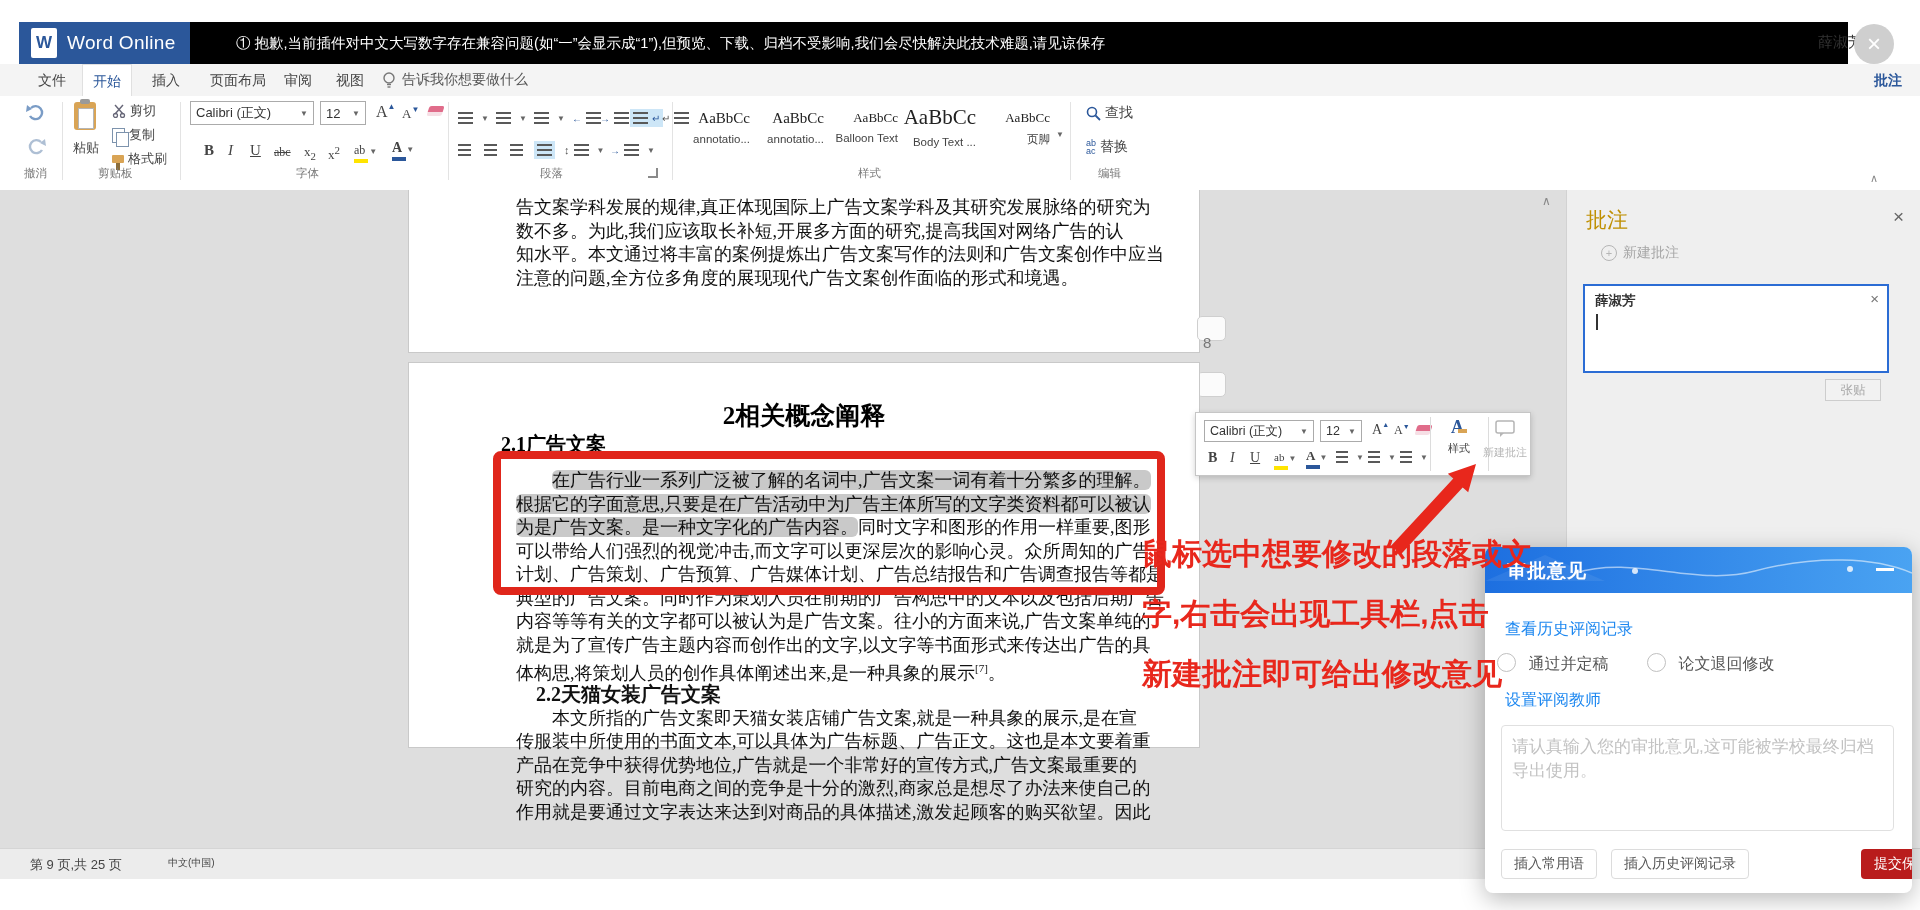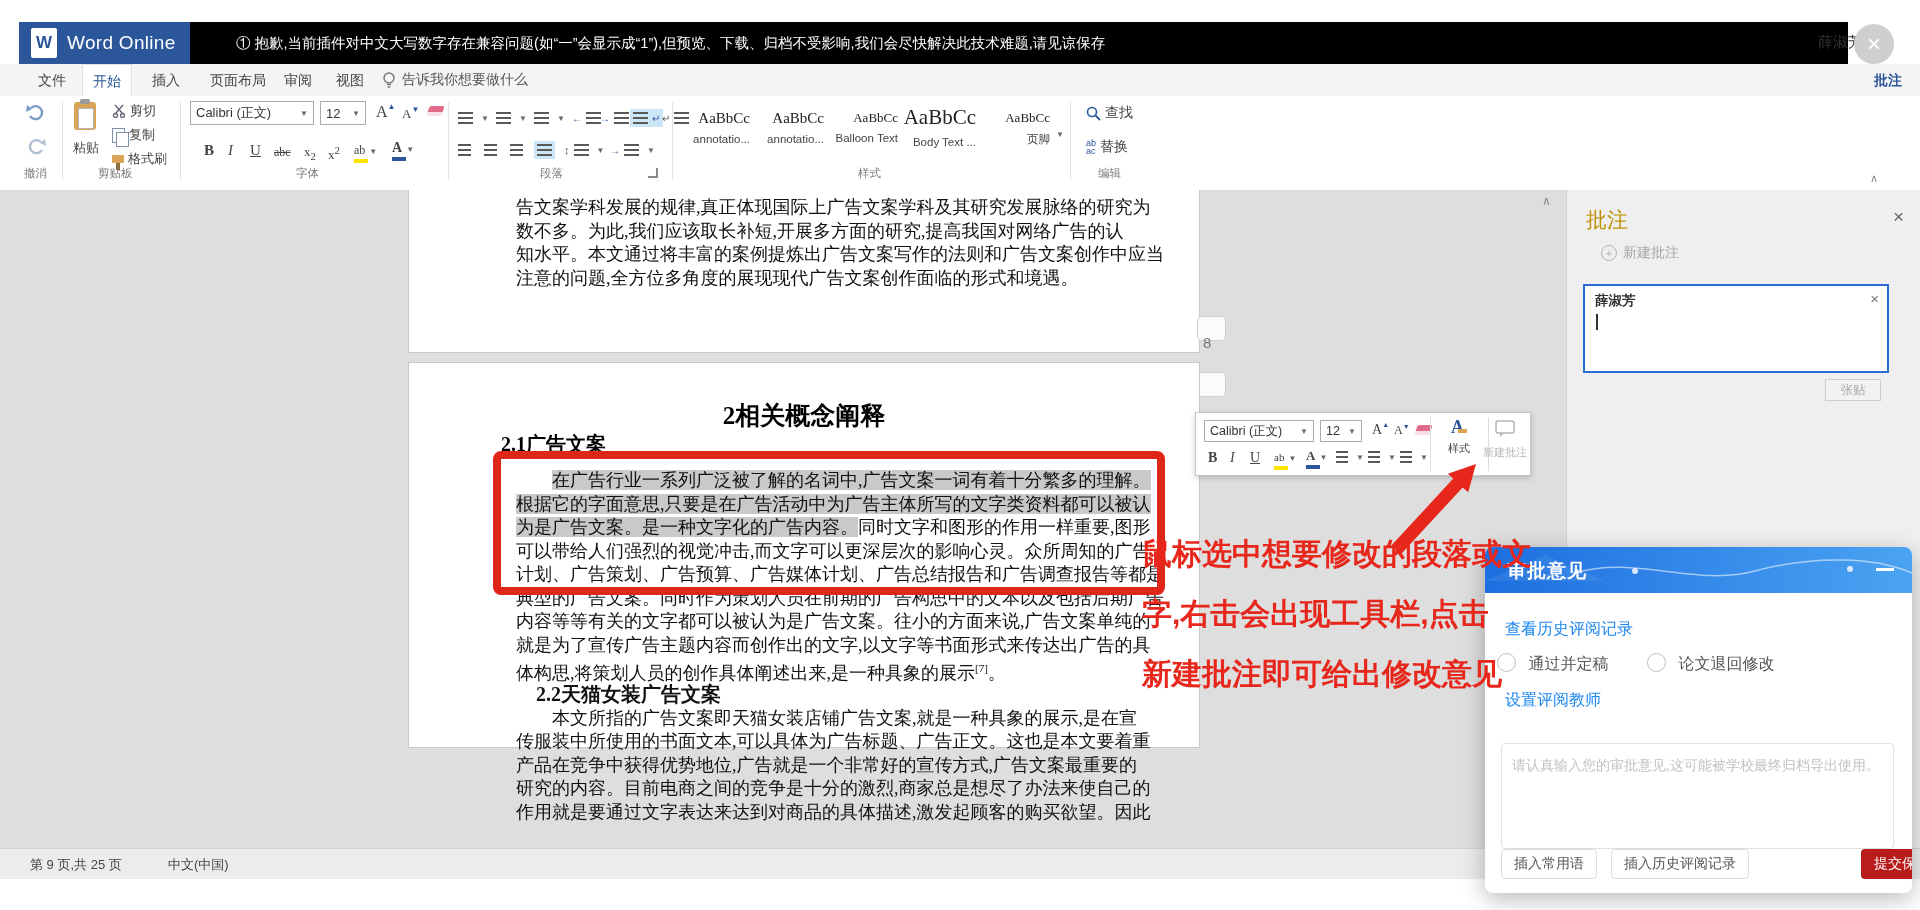--- a/index.html
+++ b/index.html
@@ -52,21 +52,21 @@
   .style-name{font-size:11.5px;color:#444;margin-top:6px;white-space:nowrap;}
   .launcher{position:absolute;width:8px;height:8px;border-right:2px solid #8a8a8a;border-bottom:2px solid #8a8a8a;}
 
   
   #canvas{left:0;top:190px;width:1566px;height:658px;background:#dedede;overflow:hidden;}
   .page{position:absolute;left:408px;width:792px;background:#fff;border:1px solid #c9c9c9;box-sizing:border-box;}
   #page1{top:0;height:163px;border-top:none;}
   #page2{top:172px;height:386px;}
   .dl{height:23.5px;line-height:23.5px;font-size:18px;white-space:nowrap;
       font-family:"Liberation Serif",serif;color:#111;}
-  .sel{background:#c9c9c9;}
+  .sel{background:#c9c9c9;border-radius:6px;}
   #doc-h1{position:absolute;left:0;top:36px;width:100%;text-align:center;font-size:25px;font-weight:bold;
           font-family:"Liberation Serif",serif;color:#000;}
   .doc-h2{position:absolute;left:92px;font-size:20px;font-weight:bold;font-family:"Liberation Serif",serif;color:#000;}
   .doc-h3{font-size:20px;font-weight:bold;height:26px;line-height:26px;margin-left:20px;}
   #red-box{position:absolute;left:84px;top:88px;width:656px;height:128px;border:8px solid #e0261b;border-radius:8px;z-index:3;}
   sup{font-size:11px;}
   .edge-tab{position:absolute;width:27px;height:23px;background:#fbfbfb;border:1px solid #cfcfcf;border-radius:5px;}
   #page-marker{position:absolute;left:1203px;top:144px;font-size:15px;color:#777;}
   #scroll-up{position:absolute;left:1542px;top:4px;font-size:12px;color:#888;}
 
@@ -95,34 +95,34 @@
 
   
   #approval{left:1485px;top:547px;width:427px;height:346px;background:#fff;border-radius:8px;overflow:hidden;
             box-shadow:0 6px 24px rgba(0,0,0,.28);z-index:30;}
   #ap-header{position:absolute;left:0;top:0;width:100%;height:46px;background:linear-gradient(90deg,#1d6fe0,#4aa3f2);}
   #ap-title{position:absolute;left:22px;top:11px;color:#fff;font-size:19px;font-weight:bold;letter-spacing:1px;}
   #ap-min{position:absolute;right:18px;top:21px;width:18px;height:3px;background:#fff;}
   .ap-link{position:absolute;left:20px;color:#1e88f0;font-size:16px;}
   .radio{width:17px;height:17px;border:1px solid #c0c0c0;border-radius:50%;background:#fff;display:inline-block;vertical-align:-3px;}
   .rlabel{font-size:16px;color:#555;margin-left:8px;margin-top:44px;}
-  #ap-textarea{position:absolute;left:16px;top:196px;width:393px;height:106px;border:1px solid #e0e0e0;border-radius:4px;
-               background:#fff;box-sizing:border-box;padding:9px 10px;font-size:14px;color:#c2c2c2;line-height:24px;}
+  #ap-textarea{position:absolute;left:16px;top:178px;width:393px;height:106px;border:1px solid #e0e0e0;border-radius:4px;
+               background:#fff;box-sizing:border-box;padding:9px 10px;font-size:17px;color:#c2c2c2;line-height:24px;}
   .pbtn{position:absolute;top:302px;height:30px;border:1px solid #dcdcdc;border-radius:4px;background:#fff;color:#555;
         font-size:14px;display:flex;align-items:center;justify-content:center;box-sizing:border-box;padding:0 12px;}
   #ap-submit{background:#b91c1c;border:none;color:#fff;margin-left:48px;}
 
   
   #red-note{left:1142px;top:524px;z-index:40;color:#e8271c;font-size:30px;font-weight:bold;line-height:60px;white-space:nowrap;}
   #red-arrow{left:1388px;top:458px;z-index:40;}
 
   
   #statusbar{left:0;top:848px;width:1920px;height:30px;background:#ececec;border-top:1px solid #d5d5d5;}
   #status-page{position:absolute;left:30px;top:7px;font-size:13px;color:#444;}
-  #status-lang{position:absolute;left:168px;top:7px;font-size:13px;color:#444;}
+  #status-lang{position:absolute;left:168px;top:7px;font-size:10px;color:#444;}
   #ribbon-collapse{left:1870px;top:172px;font-size:11px;color:#888;z-index:5;}
 </style>
 </head>
 <body>
 
 <div id="app">
 
   <div class="abs" id="logo-block">
     <div id="logo-mark">W</div>
     <div id="logo-text">Word Online</div>

